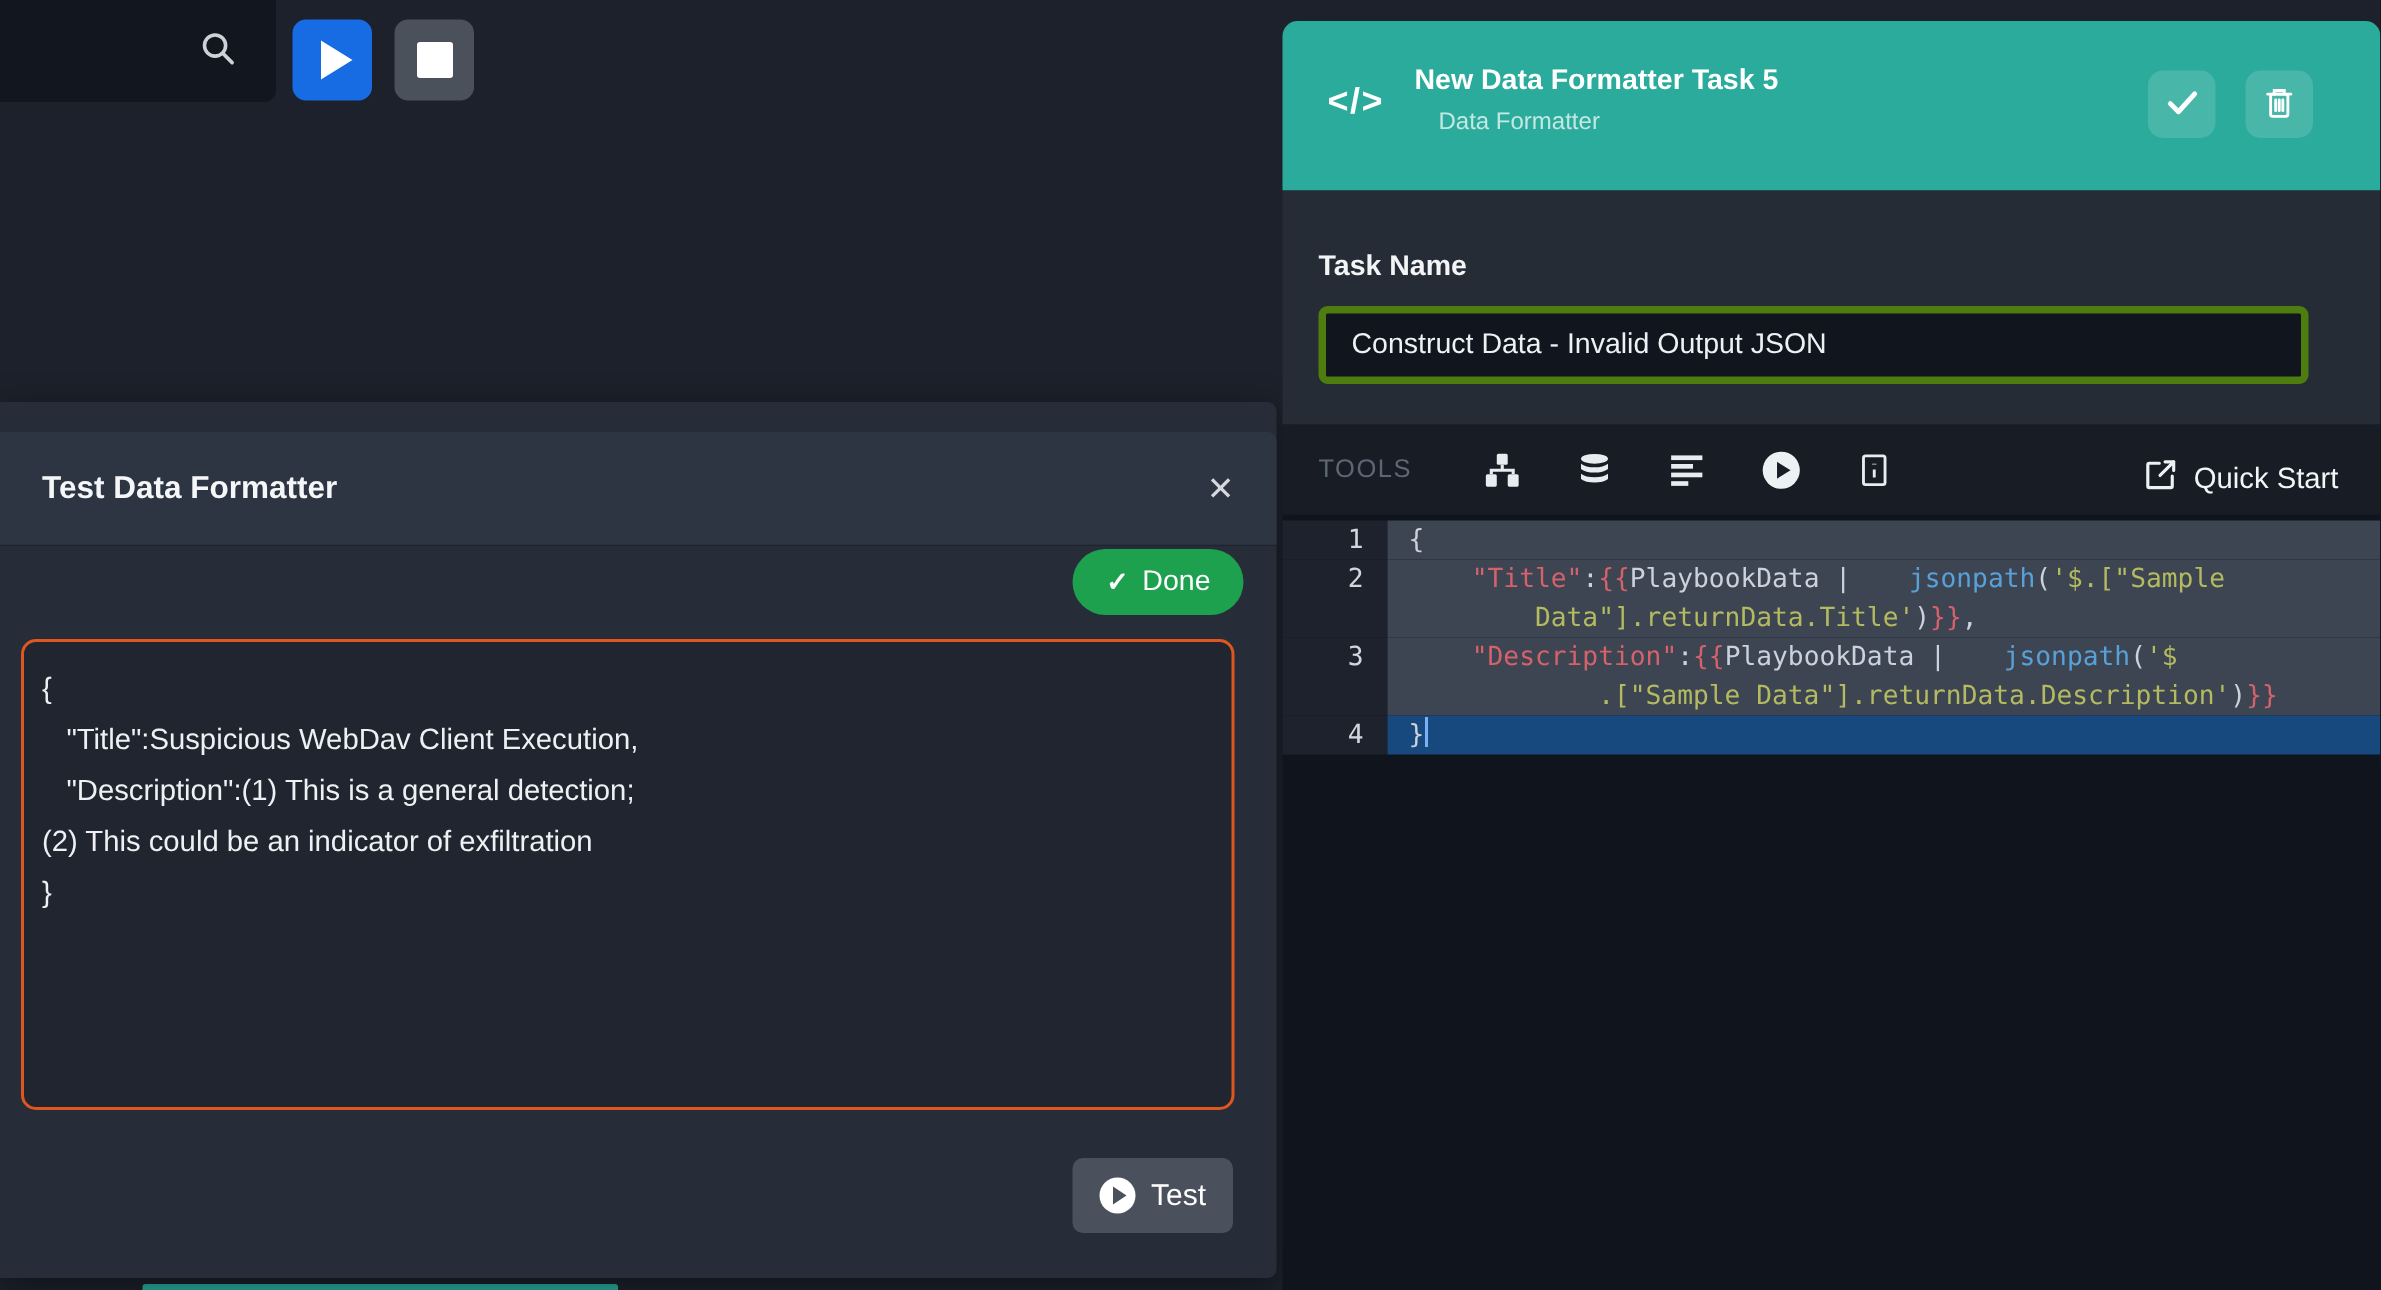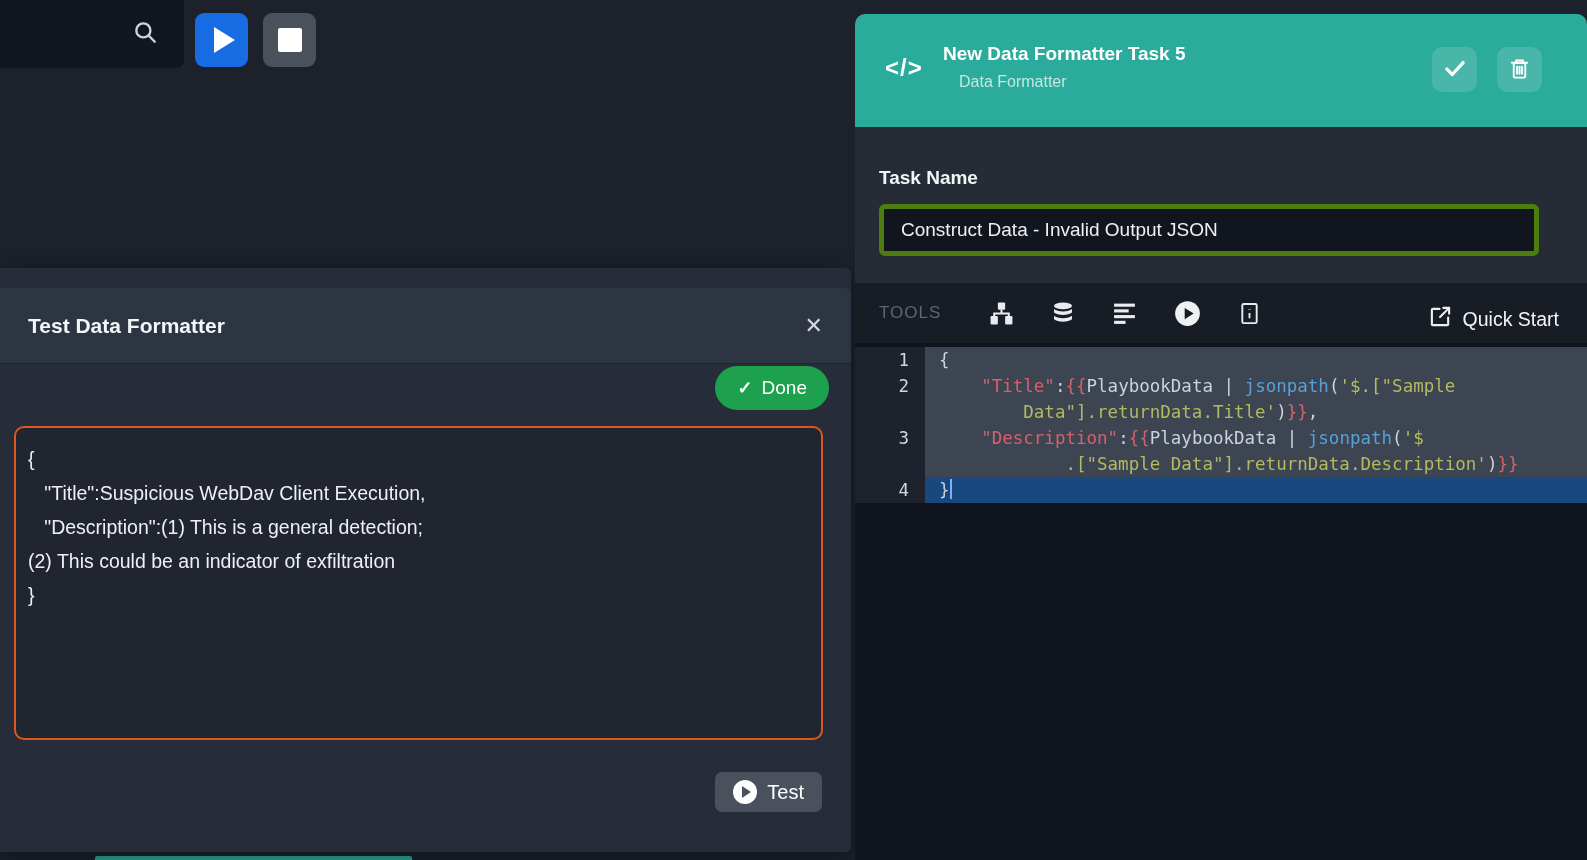--- a/index.html
+++ b/index.html
@@ -56,21 +56,21 @@
   }
   .btn-done .chk { font-size:18px; font-weight:bold; }
   .output-area {
     position:absolute; left:14px; top:158px; width:809px; height:314px;
     background:#20252f; border:2px solid #e0561f; border-radius:10px;
     color:#eef0f3; font-size:19.5px; line-height:34px;
     padding:14px 12px; white-space:pre-wrap; font-family:"Liberation Sans", sans-serif;
     overflow:hidden;
   }
   .btn-test {
-    position:absolute; right:29px; top:504px; height:40px; padding:0 18px;
+    position:absolute; right:29px; top:504px; height:50px; padding:0 18px;
     background:#4a515c; color:#ffffff; border:none; border-radius:7px; cursor:pointer;
     display:flex; align-items:center; gap:10px; font-size:20px;
   }
   .play-disc { width:24px; height:24px; border-radius:50%; background:#ffffff; position:relative; flex:0 0 auto; }
   .play-disc::after { content:""; position:absolute; left:9px; top:6px; width:0; height:0;
     border-top:6px solid transparent; border-bottom:6px solid transparent; border-left:9px solid #4a515c; }
 
   
   .panel { position:absolute; left:855px; top:14px; width:732px; height:846px; }
   .panel-header {
@@ -110,21 +110,21 @@
     font-family:"DejaVu Sans Mono", monospace; font-size:17.5px; line-height:26px;
     padding-top:4px; cursor:text;
   }
   .code-line { display:flex; }
   .gutter-cell { flex:0 0 70px; background:#1d222d; color:#d3d7dd; text-align:right; padding-right:16px; }
   .code-cell { flex:1; padding-left:14px; white-space:pre; }
   .code-cell.hl-selected { background:#3d4452; }
   .code-cell.hl-active { background:#17497f; }
   .tok-plain { color:#ccd2da; }
   .tok-red { color:#d4626b; }
-  .tok-blue { color:#58a1d8; }
+  .tok-blue { color:#58a1d8;margin-left:28px; }
   .tok-yellow { color:#b3ba60; }
   .caret { display:inline-block; width:2px; height:20px; background:#7ab0f5; vertical-align:-3px; }
 </style>
 </head>
 <body>
 
 <div class="screen">
 
   <div class="search-box">
     <input type="text" placeholder="" style="">

